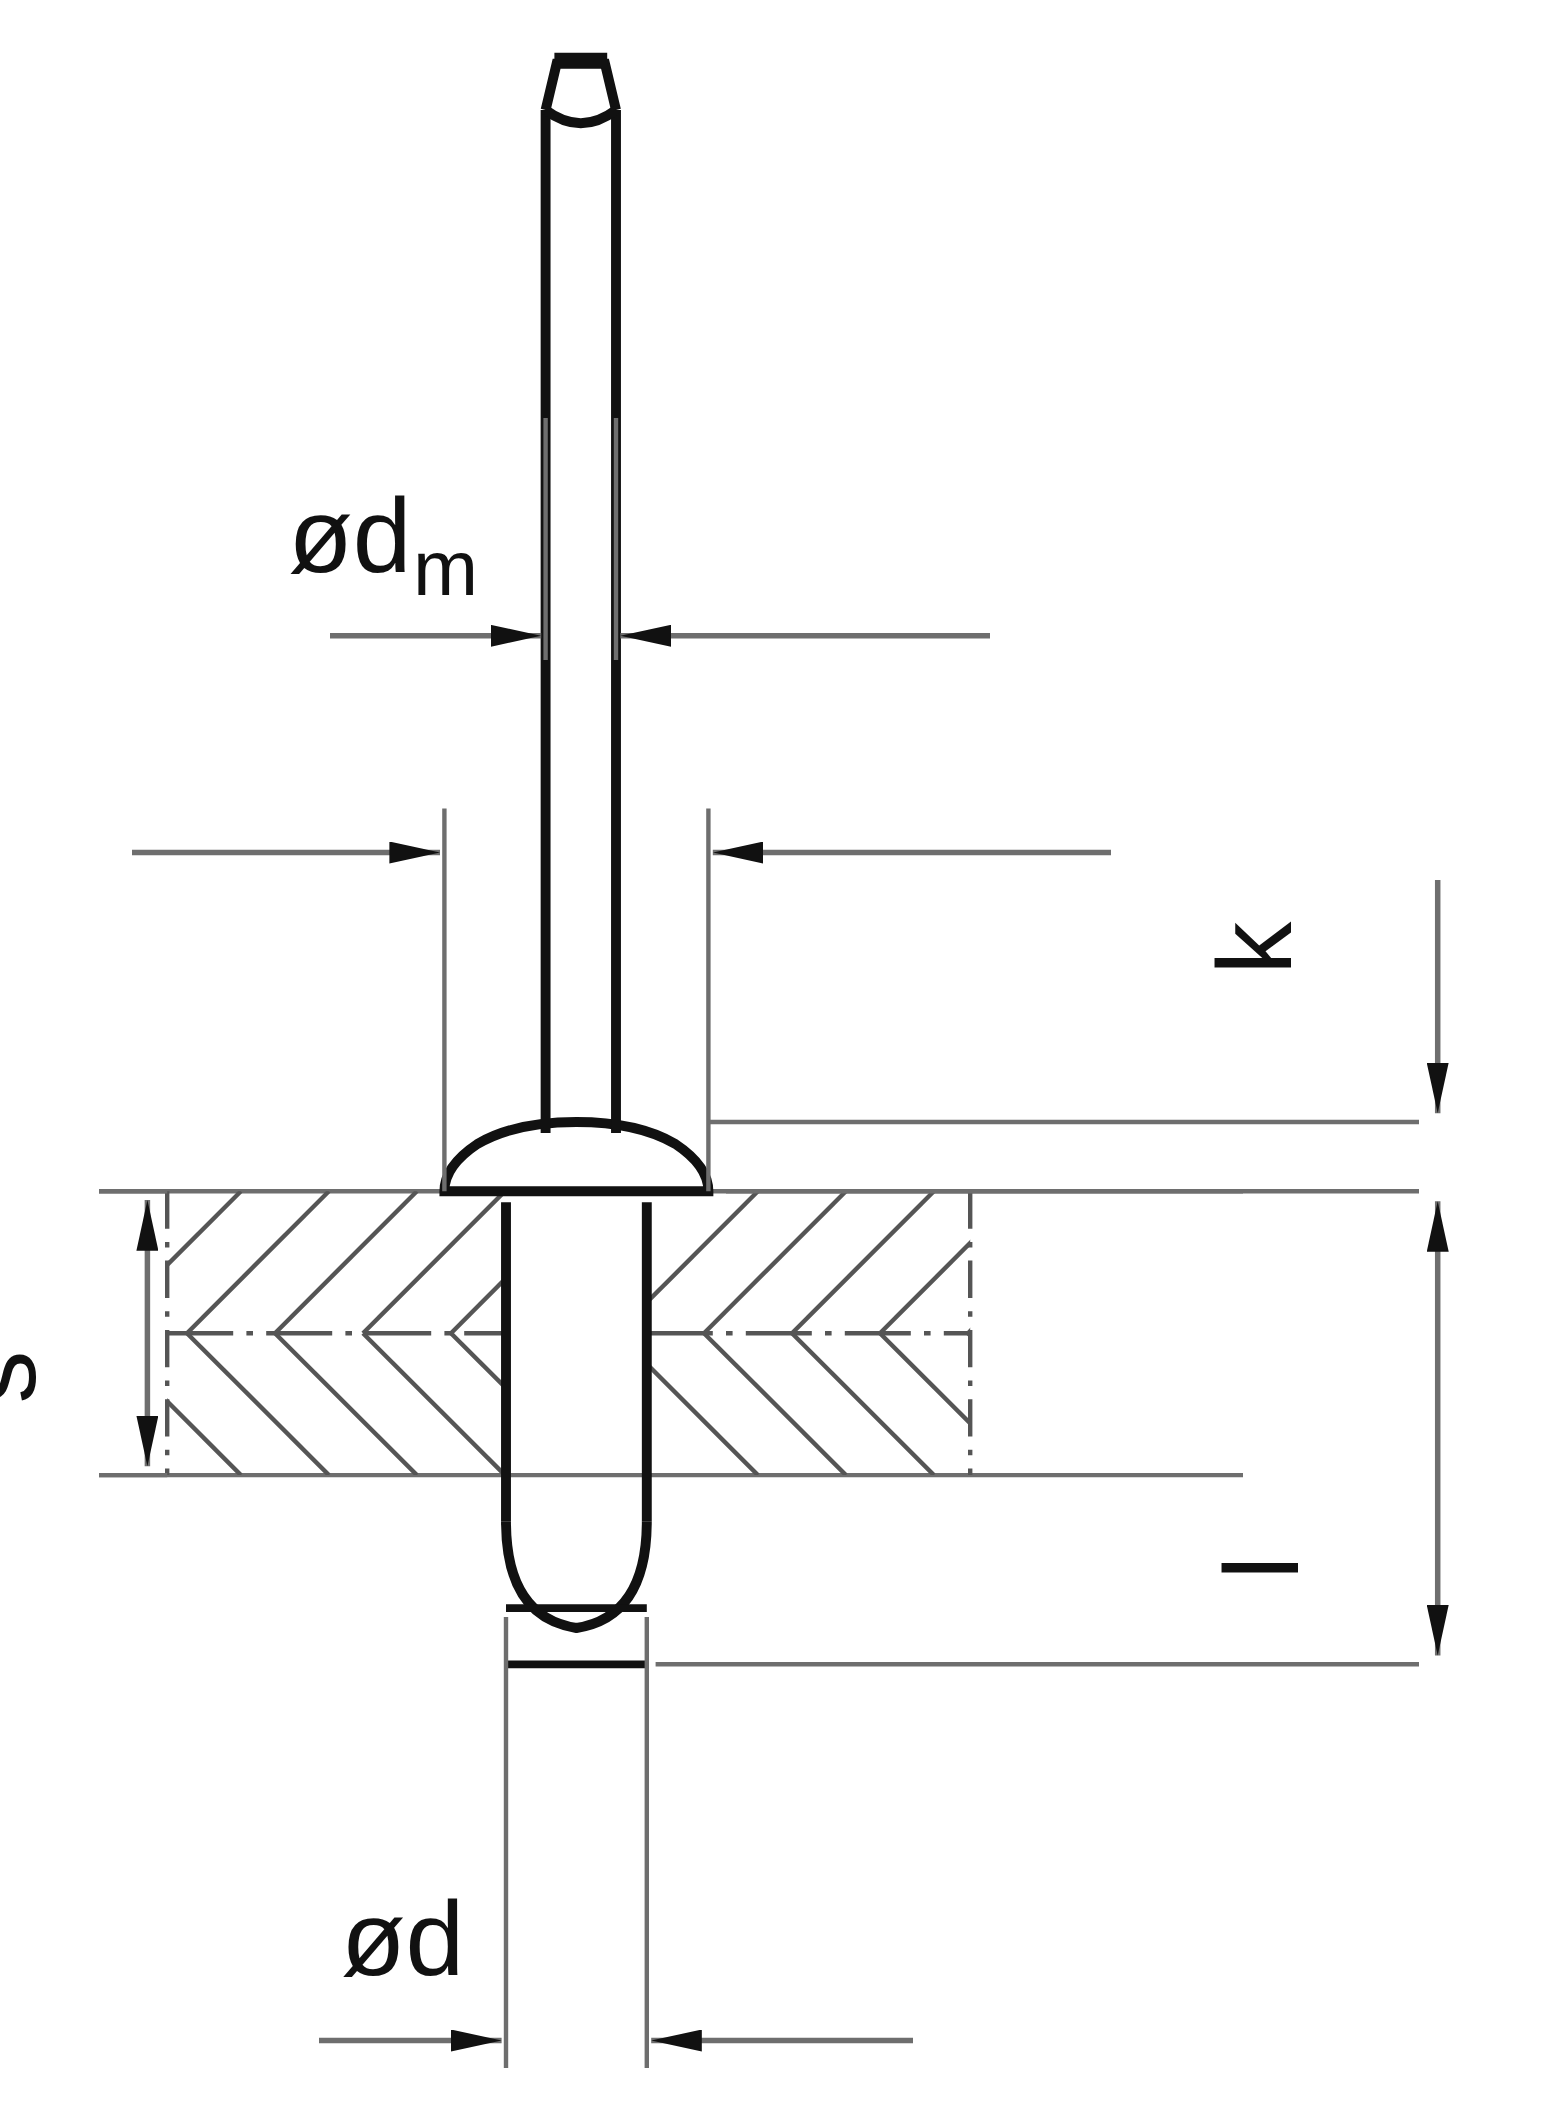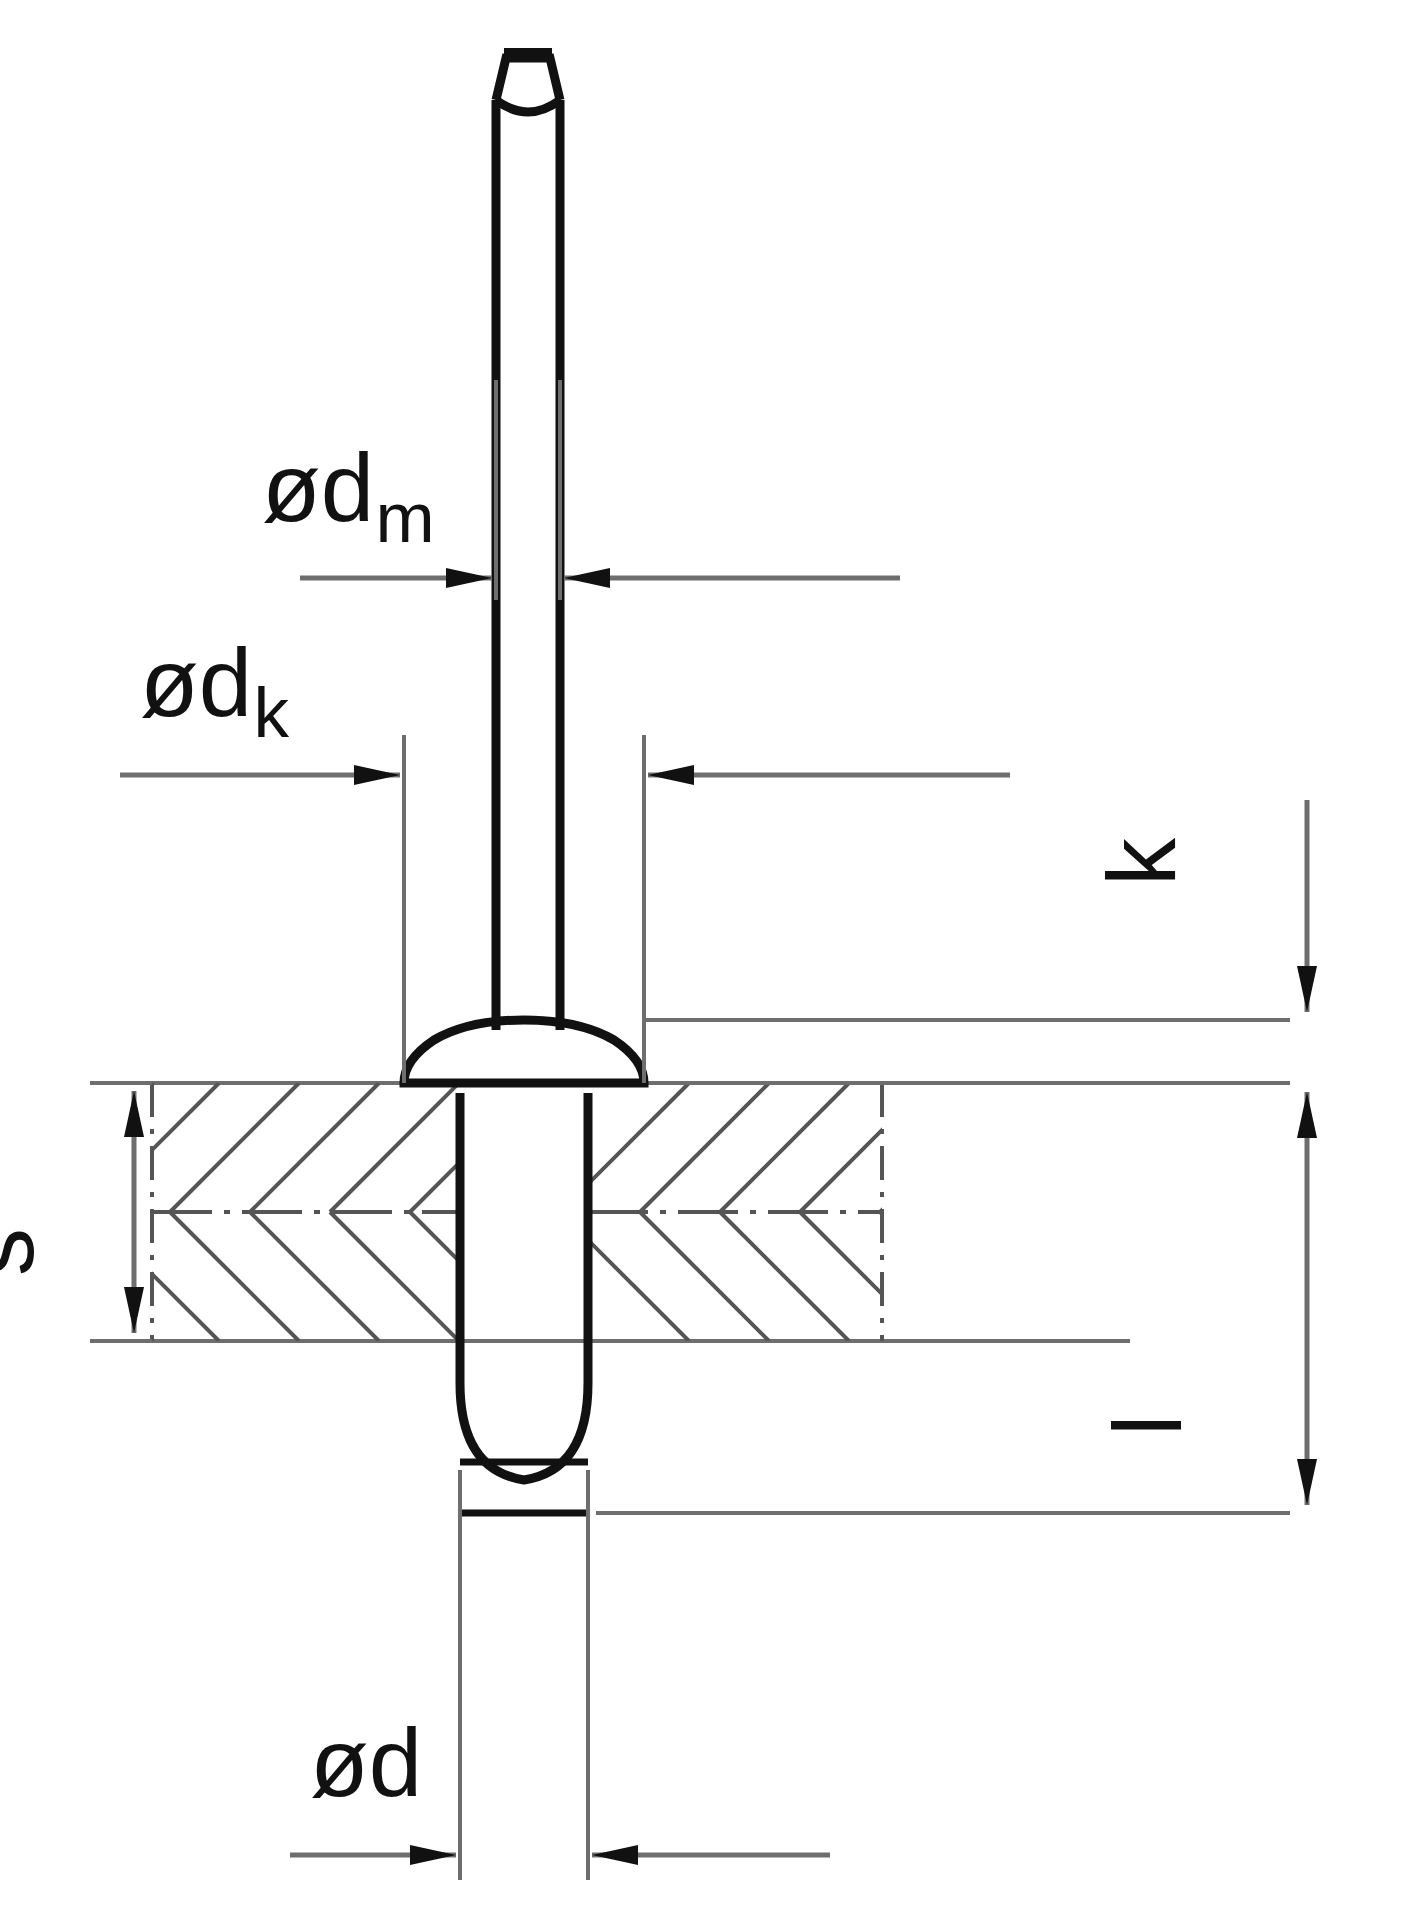--- a/index.html
+++ b/index.html
@@ -201,23 +201,20 @@
     <g stroke="#6e6e6e" stroke-width="5" fill="none">
       <line x1="1307" y1="1092" x2="1307" y2="1505" marker-start="url(#ah-u)" marker-end="url(#ah-d)"></line>
     </g>
 
   </svg>
 
   <div class="dim-label" style="left:262px; top:440px; font-size:96px;">
     <span>ød</span><span class="sub">m</span>
   </div>
 
-  <div class="dim-label" style="left:140px; top:635px; font-size:96px;">
-    <span>ød</span><span class="sub">k</span>
-  </div>
 
   <div class="dim-label" style="left:310px; top:1715px; font-size:96px;">
     <span>ød</span><span class="sub"></span>
   </div>
 
   <div class="dim-label rot90ccw" style="left:48px; top:1180px; font-size:96px;">
     <span>s</span>
   </div>
 
   <div class="dim-label rot90ccw" style="left:1190px; top:790px; font-size:96px;">

